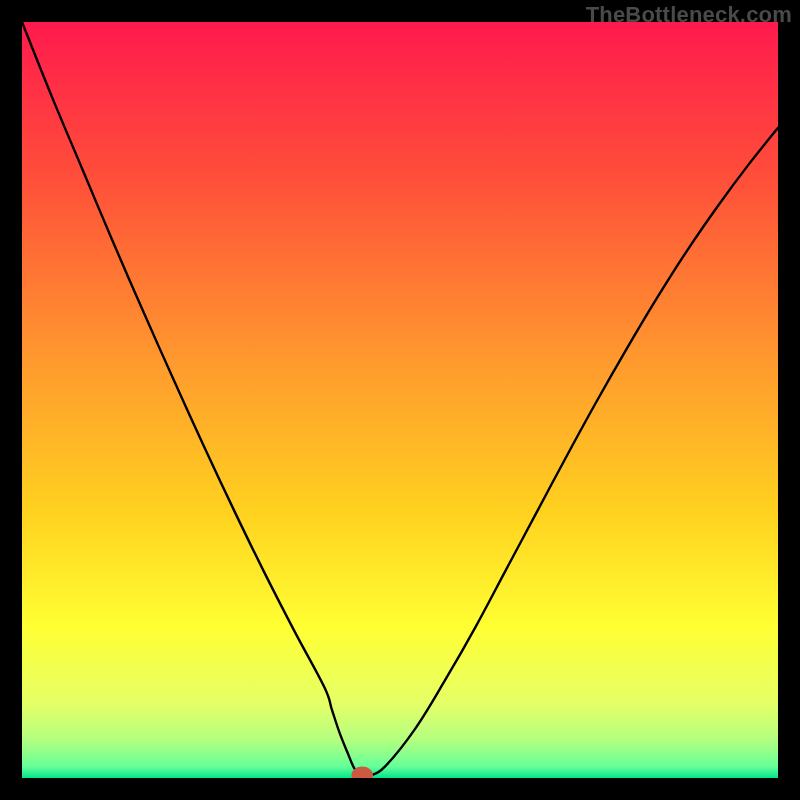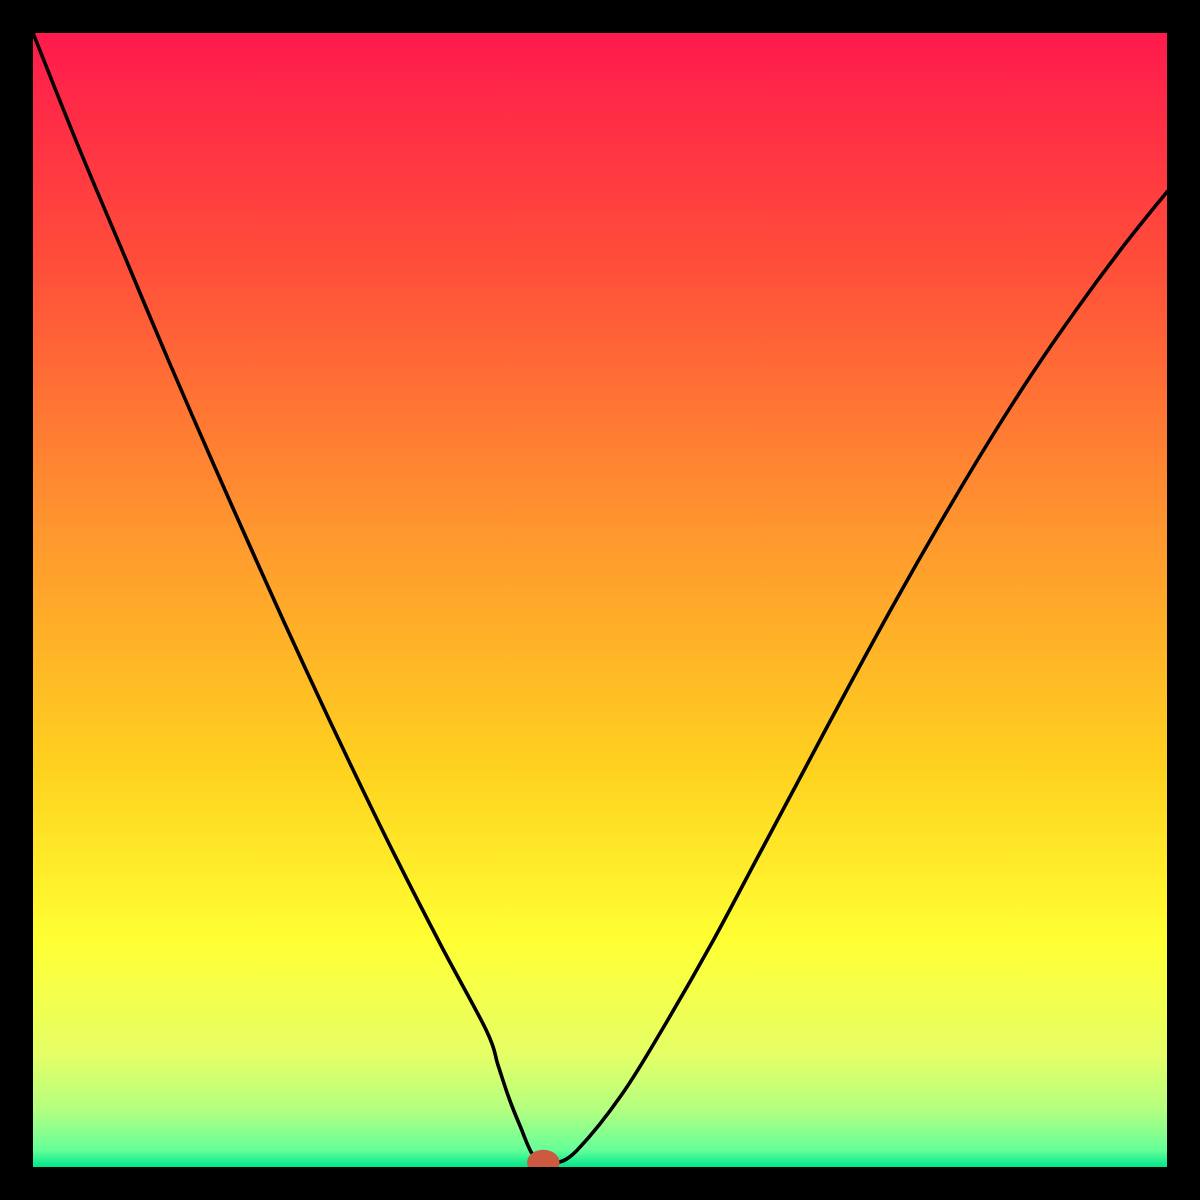--- a/index.html
+++ b/index.html
@@ -36,20 +36,21 @@
     font-weight: 600;
     letter-spacing: 0.2px;
     user-select: none;
   }
 </style>
 </head>
 <body>
 
 <div class="frame">
 
+  <div class="watermark">TheBottleneck.com</div>
 
   <div class="plot">
     <svg width="756" height="756" viewBox="0 0 756 756" preserveAspectRatio="none">
       <defs>
         <linearGradient id="bg-grad" x1="0" y1="0" x2="0" y2="1">
             <stop offset="0%" stop-color="#ff1a4d"></stop>
             <stop offset="20%" stop-color="#ff4d3a"></stop>
             <stop offset="45%" stop-color="#ff9a2e"></stop>
             <stop offset="65%" stop-color="#ffd21f"></stop>
             <stop offset="80%" stop-color="#ffff33"></stop>

